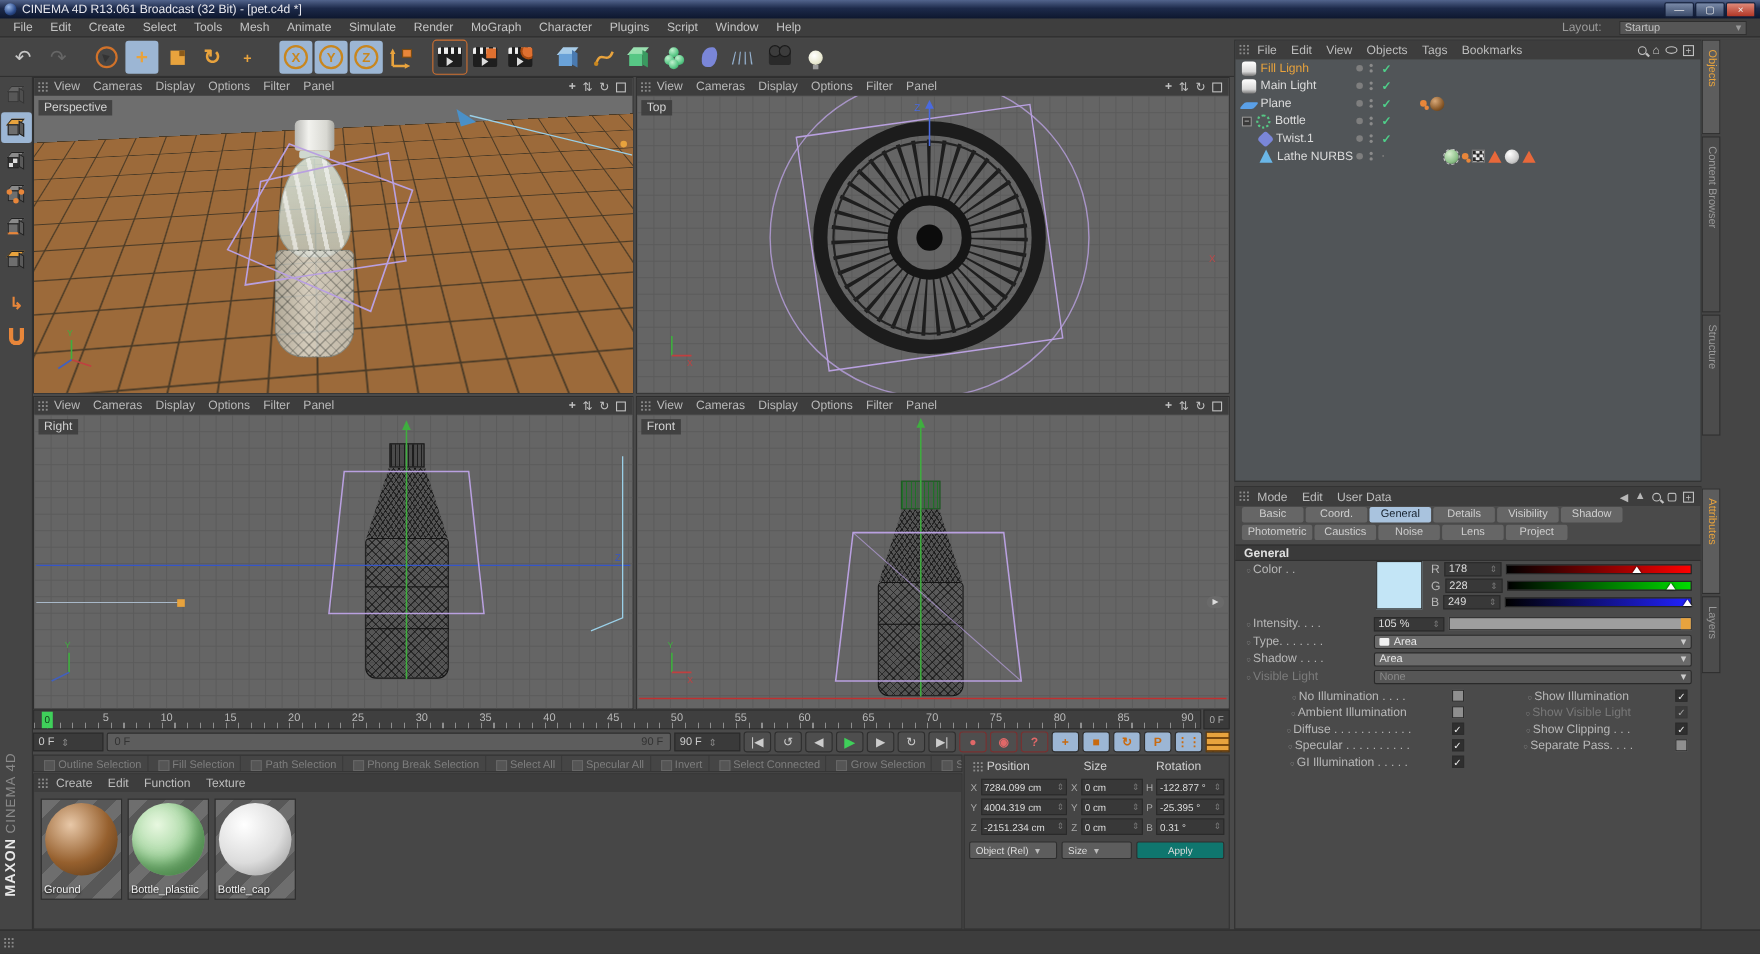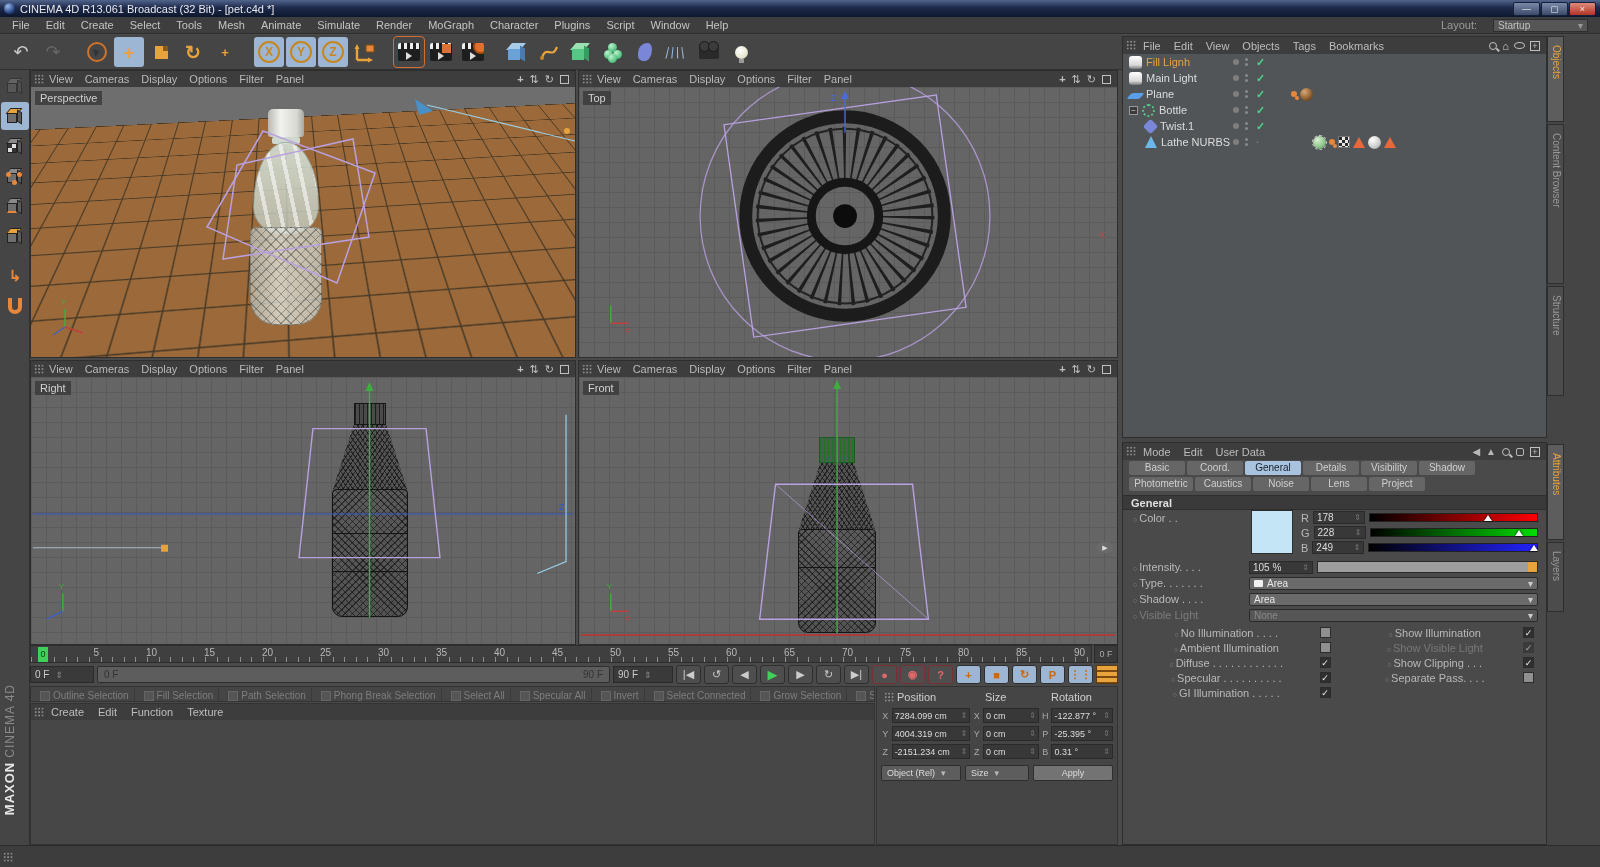--- a/index.html
+++ b/index.html
@@ -17,21 +17,21 @@
   .win-btns { margin-left:auto; display:flex; gap:1px; }
   .win-btn { width:27px; height:14px; display:flex; align-items:center; justify-content:center;
     font-size:9px; color:#eee; background:linear-gradient(#7a8aa8,#3a4a68); border:1px solid #15203a; border-radius:2px; }
   .win-btn.close { background:linear-gradient(#e08a7a,#b03525); }
 
   
   .menubar { left:0; top:17px; width:1600px; height:17px; background:#3e3e3e; border-bottom:1px solid #2d2d2d;
     display:flex; align-items:center; gap:16px; padding:0 12px; color:#c4c4c4; }
   .menubar .spacer { flex:1; }
   .layout-label { color:#9a9a9a; }
-  .layout-select { width:95px; height:13px; background:#565656; border:1px solid #2e2e2e;
+  .layout-select { width:116px; height:13px; background:#565656; border:1px solid #2e2e2e;
     color:#c0c0c0; display:flex; align-items:center; padding:0 4px; font-size:10px; }
   .layout-select::after { content:"▾"; margin-left:auto; color:#999; }
 
   
   .toolbar { left:0; top:35px; width:1600px; height:35px; background:#454545; border-bottom:1px solid #303030;
     display:flex; align-items:center; gap:2px; padding:0 6px; }
   .tb { width:30px; height:30px; display:flex; align-items:center; justify-content:center;
     border-radius:3px; position:relative; }
   .tb.active { background:#9cb6d4; }
   .tb.sel-frame { outline:1px solid #d07030; }
@@ -210,21 +210,21 @@
   .co-row { display:flex; gap:2px; align-items:center; margin-top:3px; }
   .co-lab { width:9px; color:#aaa; font-size:9px; text-align:center; }
   .co-inp { height:15px; background:#383838; border:1px solid #2a2a2a; color:#ddd; font-size:9px;
     display:flex; align-items:center; padding:0 2px; }
   .co-inp::after{ content:"⇕"; color:#777; margin-left:auto; font-size:8px; }
   .co-inp.p { width:82px; } .co-inp.s { width:58px; } .co-inp.r { width:64px; }
   .co-bottom { display:flex; gap:4px; margin-top:6px; }
   .dd-btn { height:16px; background:#5d5d5d; border:1px solid #2e2e2e; border-radius:2px; color:#ddd;
     font-size:9px; display:flex; align-items:center; padding:0 5px; }
   .dd-btn::after { content:"▾"; margin-left:6px; color:#bbb; }
-  .apply-btn { height:16px; background:#737373; border:1px solid #2e2e2e; border-radius:2px; color:#ddd;
+  .apply-btn { height:16px; background:#0f766e; border:1px solid #2e2e2e; border-radius:2px; color:#ddd;
     font-size:9px; display:flex; align-items:center; justify-content:center; flex:1; }
 
   
   .rpanel { left:1122px; top:36px; width:478px; height:809px; background:#454545; position:absolute; }
   .om { position:absolute; left:0; top:0; width:425px; height:402px; background:#515558; border:1px solid #2e2e2e; }
   .om-head { height:17px; background:#3d3d3d; display:flex; gap:13px; align-items:center;
     padding:0 6px 0 20px; color:#bdbdbd; position:relative; }
   .om-head .hicons { margin-left:auto; display:flex; gap:5px; align-items:center; color:#c8c8c8; }
   .mag { width:8px; height:8px; border:1.5px solid #c0c0c0; border-radius:50%; position:relative; }
   .mag::after{ content:""; position:absolute; left:6px; top:6px; width:4px; height:1.5px; background:#c0c0c0; transform:rotate(45deg); }
@@ -766,20 +766,34 @@
   </div>
 
   <div class="mats">
     <div class="mat-head">
       <span class="grip"></span>
       <span>Create</span>
       <span>Edit</span>
       <span>Function</span>
       <span>Texture</span>
     </div>
+    <div class="mat-tiles">
+      <div class="mtile">
+        <span class="sphere ground"></span>
+        <span class="mname">Ground</span>
+      </div>
+      <div class="mtile">
+        <span class="sphere plastic"></span>
+        <span class="mname">Bottle_plastiic</span>
+      </div>
+      <div class="mtile">
+        <span class="sphere cap"></span>
+        <span class="mname">Bottle_cap</span>
+      </div>
+    </div>
   </div>
 
   <div class="coords">
     <div class="co-head">
       <span class="grip"></span>
       <span>Position</span>
       <span>Size</span>
       <span>Rotation</span>
     </div>
     <div class="co-row">

